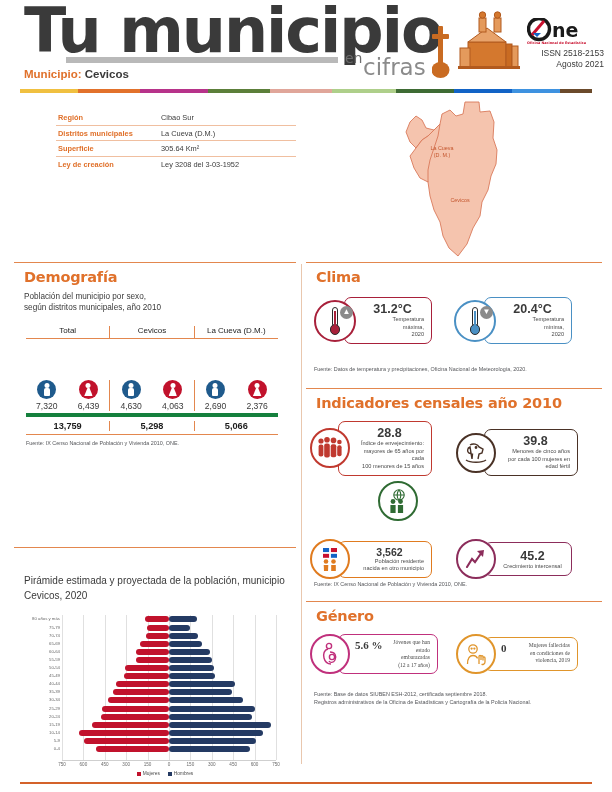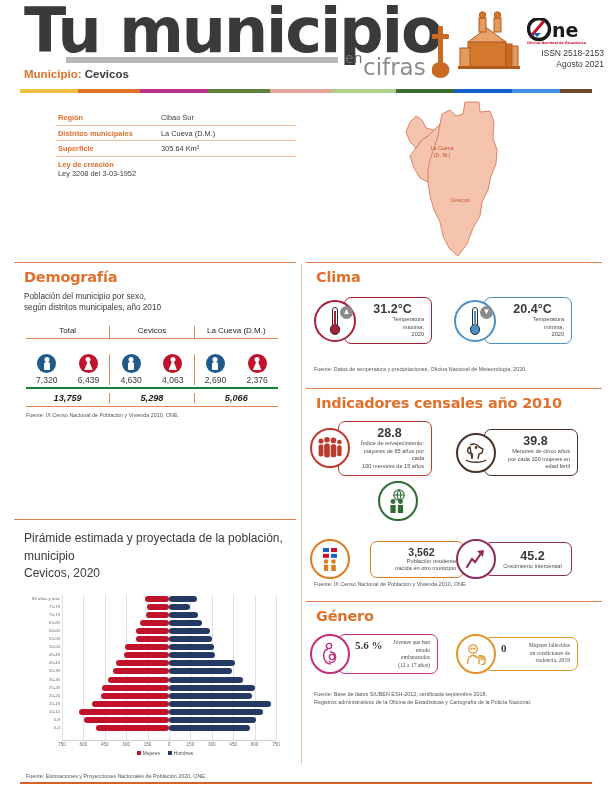--- a/index.html
+++ b/index.html
@@ -46,21 +46,21 @@
   .colorbar { position:absolute; left:20px; top:89px; width:572px; height:3.5px; display:flex; }
   .colorbar span { height:100%; }
 
   
   .info-table {
     position:absolute; left:24px; top:110px; width:240px;
     font-size:7.4px;
     margin-left:32px;
   }
   .info-row { display:flex; border-bottom:0.7px solid #f0bfa0; padding:3.1px 0 2.6px 2px; }
-  .info-row:last-child { border-bottom:none;flex-direction:column; }
+  .info-row:last-child { border-bottom:none; }
   .info-key { width:103px; color:#E0712B; font-weight:bold; }
   .info-val { color:#3a3a3a; }
 
   
   .map-wrap { position:absolute; left:330px; top:98px; width:250px; height:162px; }
 
   
   .col-left { position:absolute; left:14px; top:262px; width:282px; }
   .col-right { position:absolute; left:306px; top:262px; width:296px; }
   .vdivider { position:absolute; left:301px; top:264px; width:1px; height:500px; background:#e9c7ae; }
@@ -72,32 +72,32 @@
     font-family:"DejaVu Sans", sans-serif; margin-left:10px; letter-spacing:-0.2px;
   }
   .sec-sub { font-size:8.2px; color:#3a3a3a; margin:6px 0 0 10px; line-height:1.35; font-weight:500;}
   .fuente { font-size:5.4px; color:#55565a; margin-top:5px; line-height:1.4; }
 
   
   .demo { margin:12px 0 0 12px; width:252px; position:relative; }
   .demo-head { display:flex; border-bottom:1px solid #E3874E; }
   .demo-head div { flex:1; text-align:center; font-size:8px; color:#1c1c1c; padding-bottom:3px; }
   .demo-head div.sep { border-left:1.2px solid #E3874E; }
-  .demo-body { display:flex; border-bottom:2px solid #15803d; padding:15px 0 2px; }
+  .demo-body { display:flex; border-bottom:4px solid #15803d; padding:5px 0 2px;margin-top:36px; }
   .demo-cell { flex:1; display:flex; justify-content:space-around; }
   .demo-cell.sep { border-left:1.2px solid #E3874E; }
   .pgrp { text-align:center; width:40px; }
   .picon { width:19px; height:19px; border-radius:50%; margin:0 auto 2px; position:relative; }
   .picon.m { background:#1F5A8C; }
   .picon.f { background:#C1122C; }
   .picon .head { position:absolute; left:50%; top:3px; transform:translateX(-50%); width:5px;height:5px;border-radius:50%; background:#fff; }
   .picon .body { position:absolute; left:50%; top:8.5px; transform:translateX(-50%); width:6px;height:8px; background:#fff; border-radius:2px 2px 1px 1px;}
   .picon.f .body { width:8.5px; clip-path: polygon(38% 0, 62% 0, 100% 100%, 0 100%); border-radius:0; }
   .pnum { font-size:8.6px; color:#3a3a3a; }
-  .demo-tot { display:flex; padding:4px 0 3px;font-style:italic; }
+  .demo-tot { display:flex; padding:4px 0 3px; }
   .demo-tot div { flex:1; text-align:center; font-size:9.2px; font-weight:bold; color:#1c1c1c; }
   .demo-tot div.sep { border-left:1.2px solid #E3874E; }
   .demo-bottomline { height:1px; background:#E3874E; }
 
   
   .pyr-wrap { position:relative; margin:8px 0 0 12px; width:256px; height:168px; }
   .pyr-yaxis { position:absolute; left:0; top:4px; width:34px; }
   .pyr-ylab { font-size:4.3px; color:#6a6a6a; text-align:right; height:8.1px; line-height:8.1px; }
   .pyr-plot { position:absolute; left:36px; top:4px; width:214px; height:146px; border-bottom:0.7px solid #cfcfcf; }
   .gridline { position:absolute; top:0; bottom:0; width:0.6px; background:#e0e0e0; }
@@ -310,21 +310,21 @@
             <div class="sep">5,298</div>
             <div class="sep">5,066</div>
           </div>
         <div class="demo-bottomline"></div>
       </div>
       <div class="fuente" style="margin-left:12px">Fuente: IX Censo Nacional de Población y Vivienda 2010, ONE.</div>
     </div>
 
     <div class="sec" style="margin-top:100px">
       <div class="sec-rule"></div>
-      <div class="sec-sub" id="pyr-title" style="margin-top:10px;font-size:12px;line-height:1.45">Pirámide estimada y proyectada de la población, municipio<br>Cevicos, 2020</div>
+      <div class="sec-sub" id="pyr-title" style="margin-top:26px;font-size:10px;line-height:1.45">Pirámide estimada y proyectada de la población, municipio<br>Cevicos, 2020</div>
 
       <div class="pyr-wrap">
         <div class="pyr-yaxis" id="pyr-yaxis">
             <div class="pyr-ylab">80 años y más</div>
             <div class="pyr-ylab">75-79</div>
             <div class="pyr-ylab">70-74</div>
             <div class="pyr-ylab">65-69</div>
             <div class="pyr-ylab">60-64</div>
             <div class="pyr-ylab">55-59</div>
             <div class="pyr-ylab">50-54</div>
@@ -525,21 +525,21 @@
                 </g>
                 <g fill="#2F6B33">
                   <circle cx="8" cy="12.5" r="2.4"></circle>
                   <path d="M5.4 16 h5.2 v8 h-5.2 z"></path>
                   <circle cx="15.5" cy="12.5" r="2.4"></circle>
                   <rect x="12.9" y="16" width="5.2" height="8"></rect>
                 </g>
               </svg>
             </div>
           </div>
-          <div class="card" style="left: 4px; top: 120px; gap: 32px;">
+          <div class="card" style="left: 4px; top: 120px;">
             <div class="bub-circle" style="border-color: rgb(224, 123, 31);">
               <svg width="26" height="24" viewBox="0 0 26 24">
                 <g>
                   <rect x="6" y="1" width="6.2" height="4.2" fill="#1263C6"></rect>
                   <rect x="13.8" y="1" width="6.2" height="4.2" fill="#C8102E"></rect>
                   <rect x="6" y="6.6" width="6.2" height="4.2" fill="#C8102E"></rect>
                   <rect x="13.8" y="6.6" width="6.2" height="4.2" fill="#1263C6"></rect>
                   <rect x="12.4" y="0.5" width="1.2" height="10.8" fill="#fff"></rect>
                   <rect x="5.6" y="5.4" width="14.8" height="1.2" fill="#fff"></rect>
                 </g>

